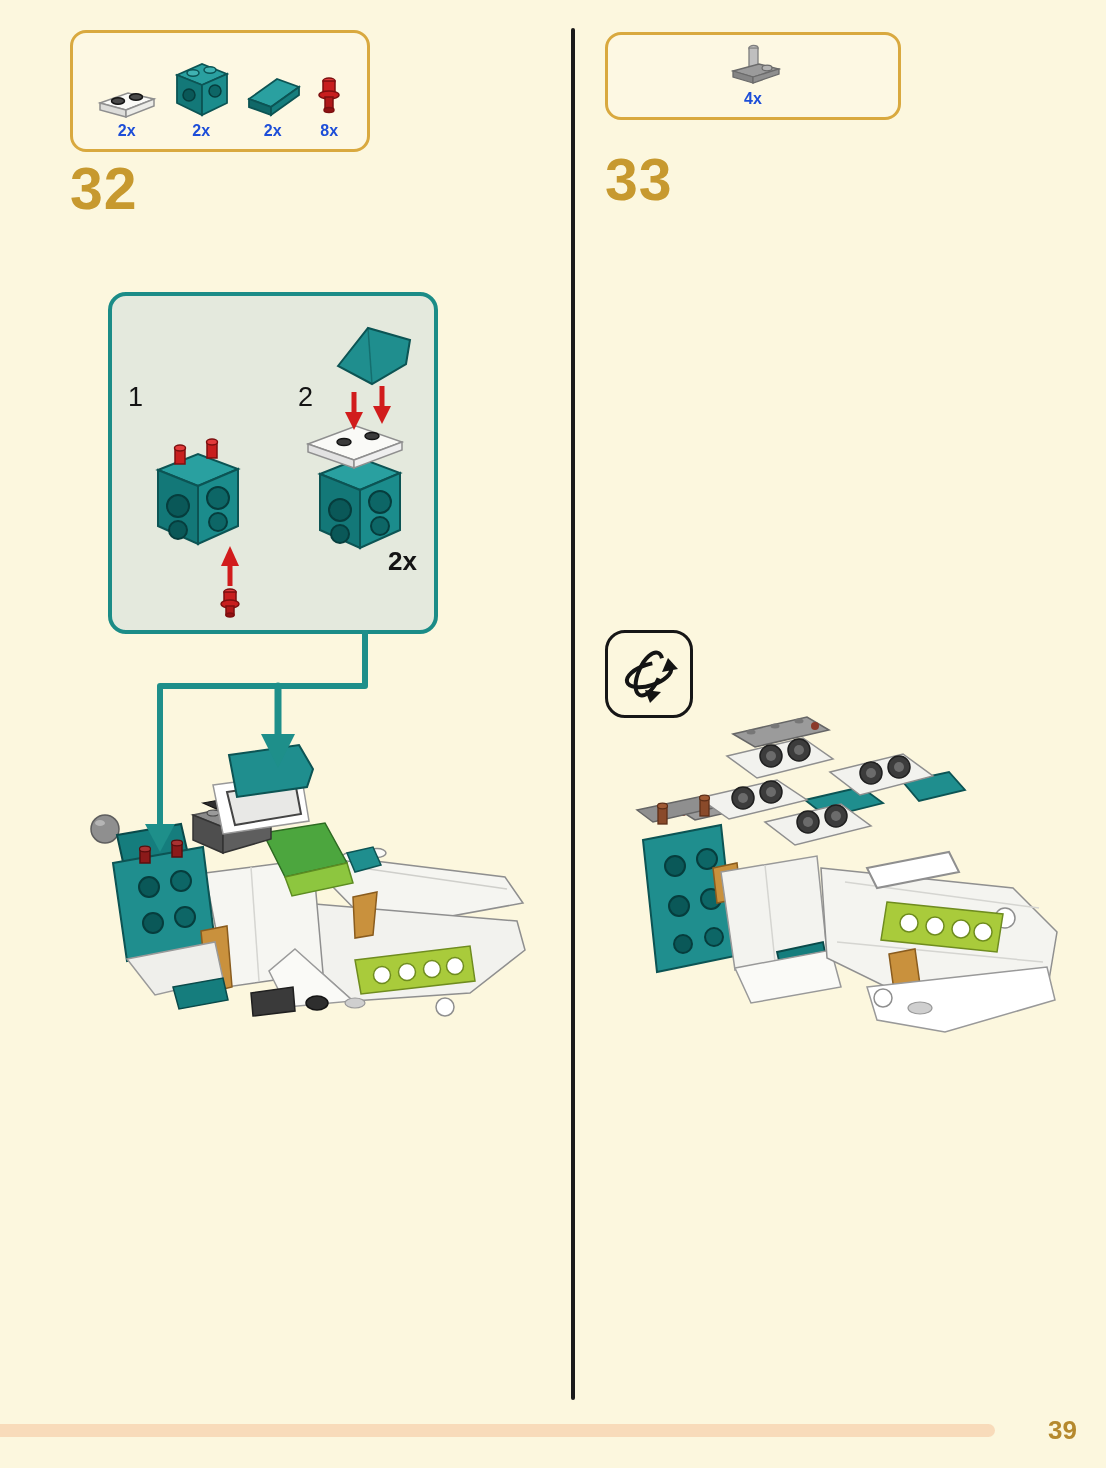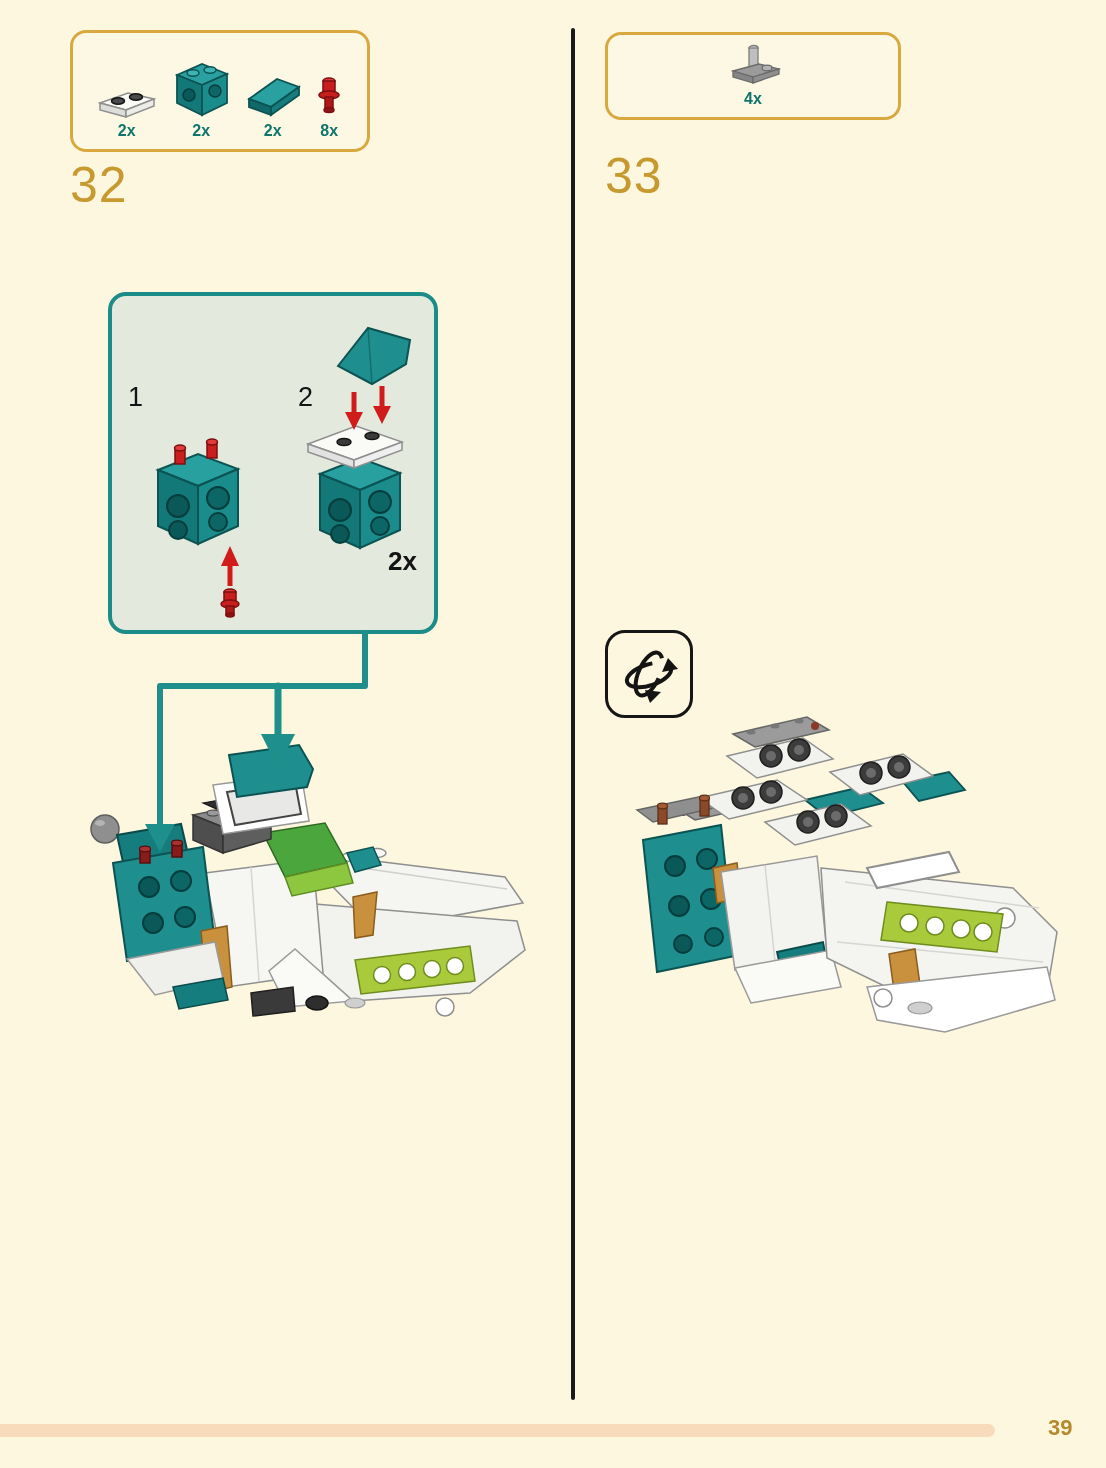--- a/index.html
+++ b/index.html
@@ -25,28 +25,28 @@
   }
   .part-item {
     display:flex;
     flex-direction:column;
     align-items:center;
     gap:4px;
   }
   .count {
     font-size:16px;
     font-weight:700;
-    color:#0f766e;
+    color:#1d4ed8;
     line-height:1;
     padding-bottom:2px;
   }
   .step-num {
     position:absolute;
-    font-size:50px;
-    font-weight:400;
+    font-size:59px;
+    font-weight:700;
     color:#C7992F;
     letter-spacing:1px;
     line-height:1;
   }
   .sub-box {
     position:absolute;
     left:108px; top:292px;
     width:330px; height:342px;
     background:#E4E9DD;
     border:4px solid #1B8C87;
@@ -87,21 +87,21 @@
   .footer-bar {
     position:absolute;
     left:0; top:1424px;
     width:995px; height:13px;
     background:#F8DBBA;
     border-radius:0 7px 7px 0;
   }
   .page-num {
     position:absolute;
     left:1048px; top:1417px;
-    font-size:22px;
+    font-size:26px;
     font-weight:700;
     color:#B5892D;
     line-height:1;
   }
   svg { display:block; }
 </style>
 </head>
 <body>
 
 <div class="page">

